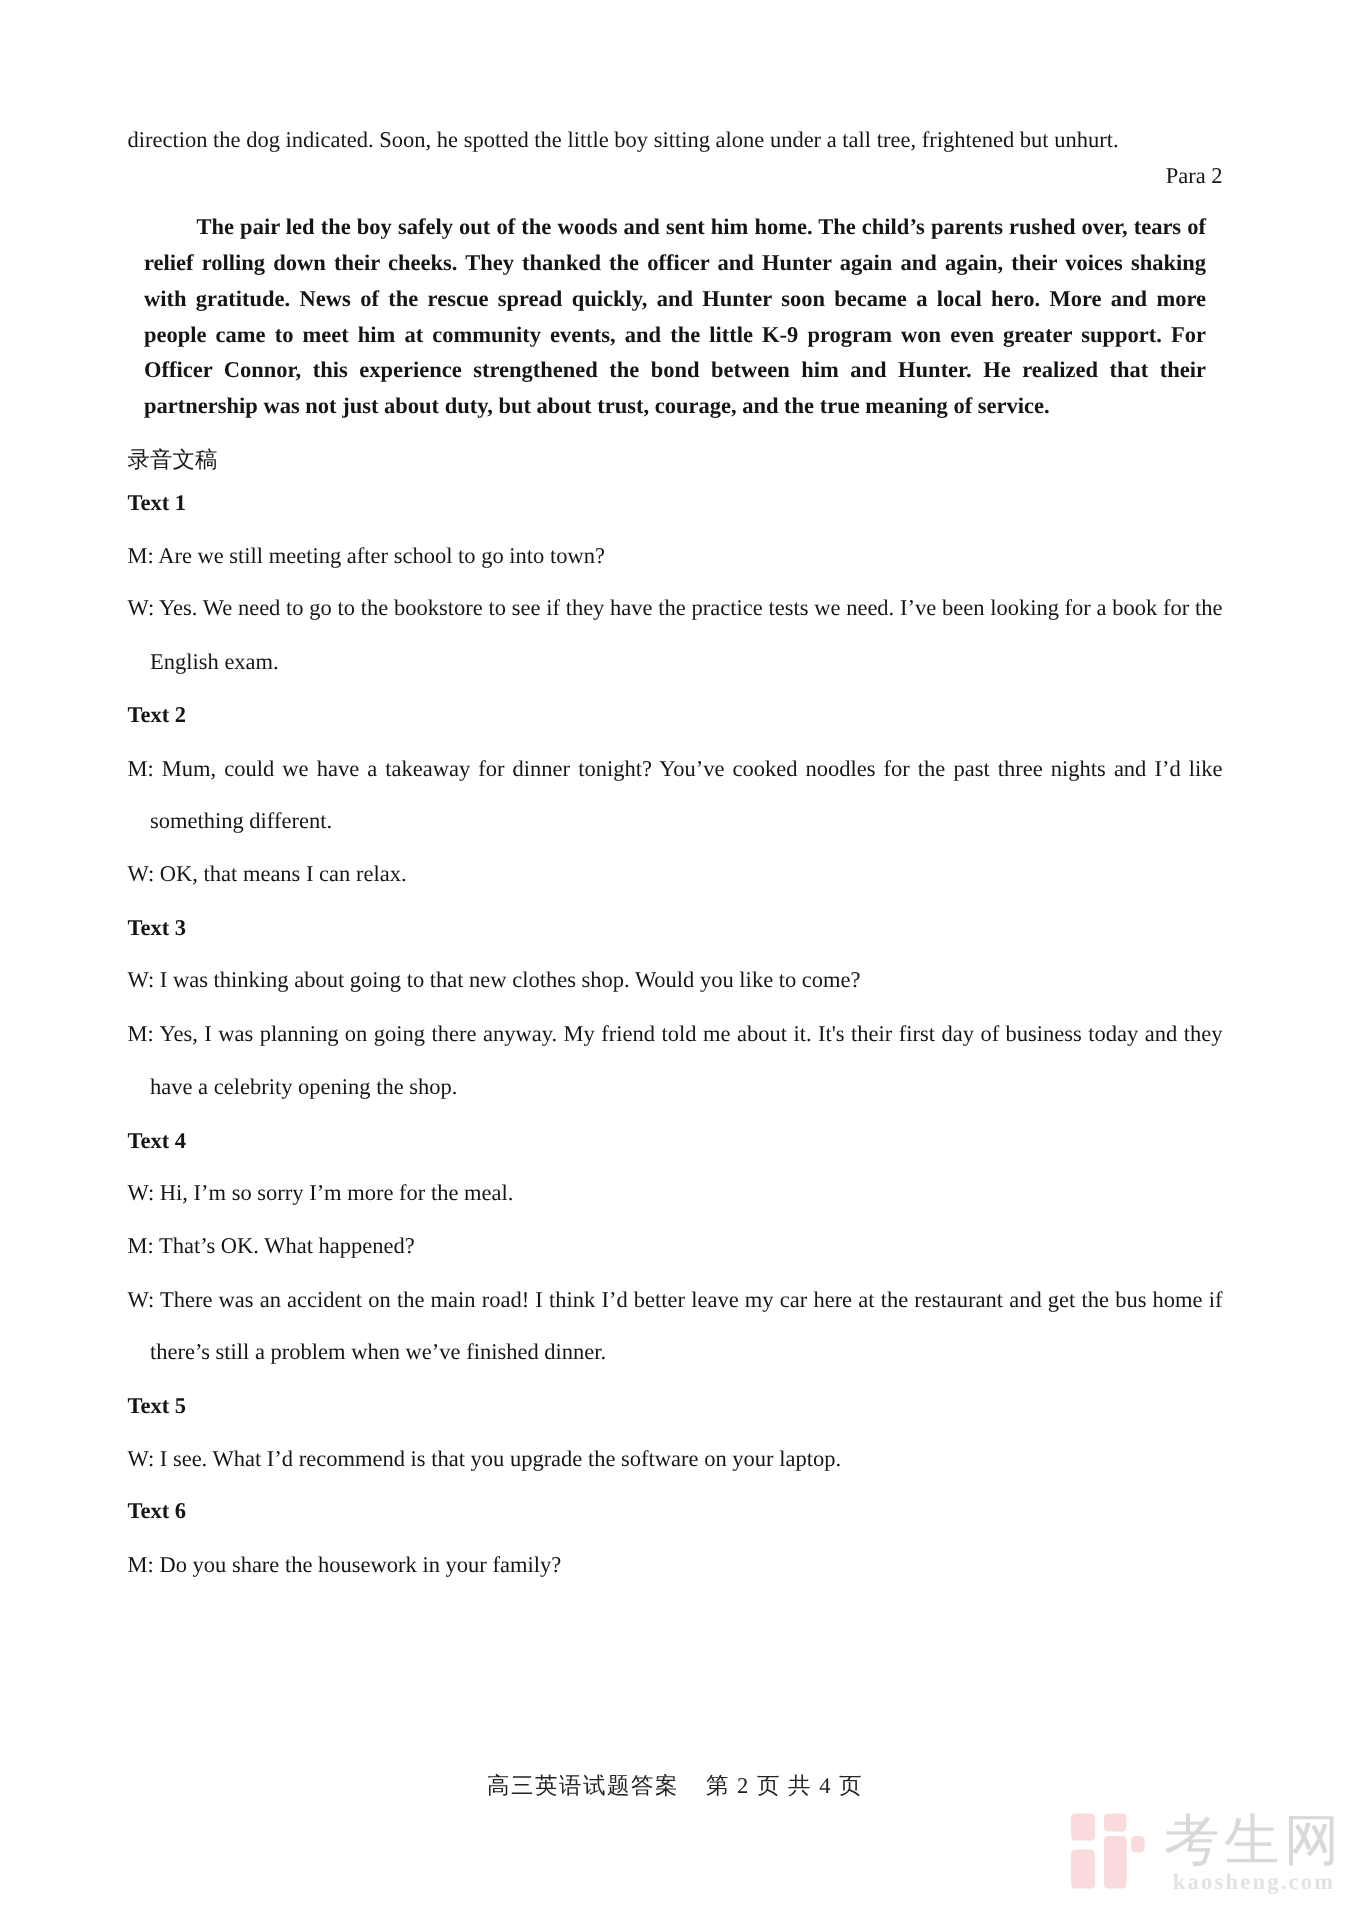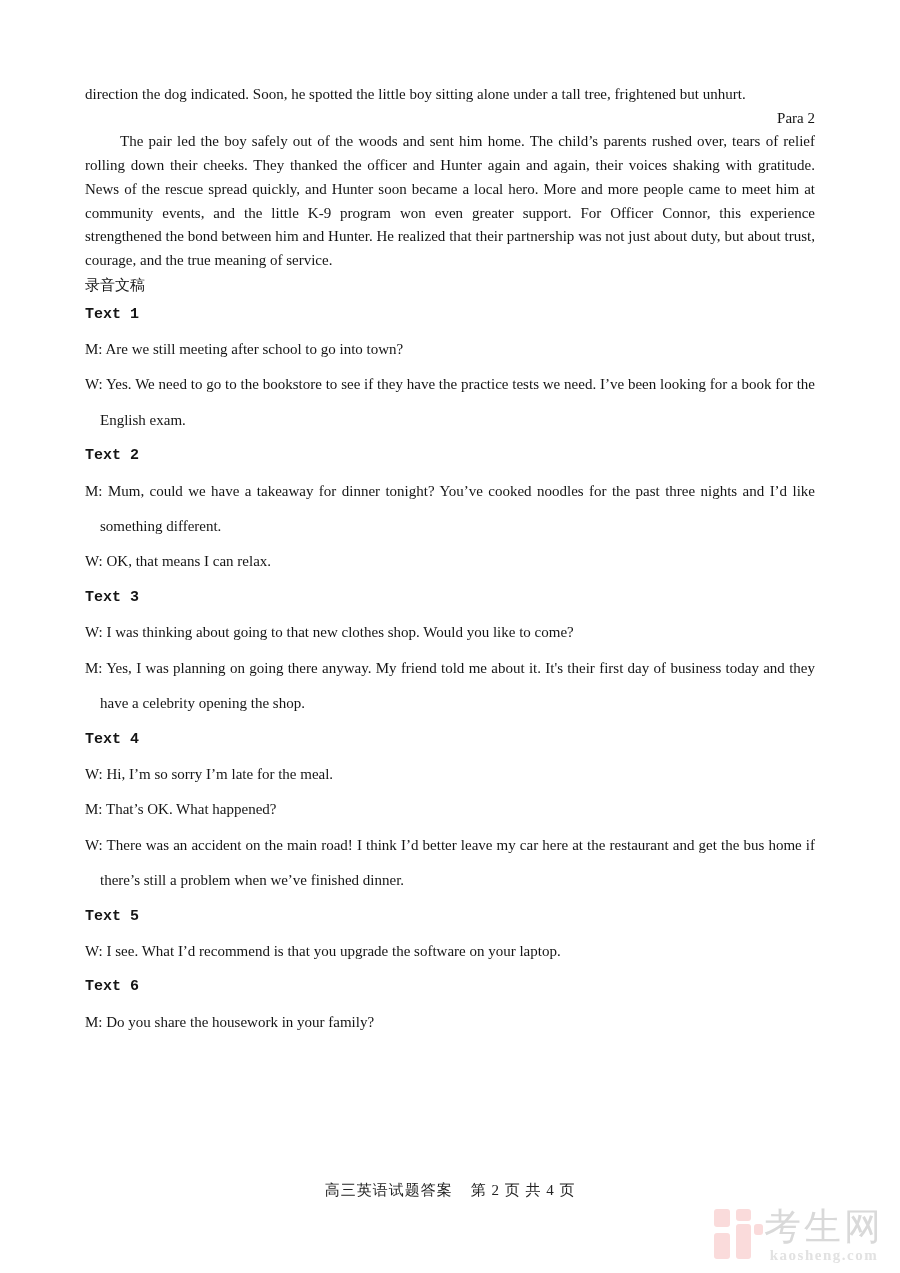--- a/index.html
+++ b/index.html
@@ -16,30 +16,31 @@
     position: absolute;
     left: 85px; top: 83px;
     width: 730px;
     font-size: 15px;
   }
 
   
   .story-fragment { line-height: 23.7px; }
   .para-label     { line-height: 23.7px; text-align: right; }
   .story-para {
-    margin: 0;
+    margin: 11px;
     line-height: 23.7px;
     text-align: justify;
     text-indent: 35px;
+    font-weight: bold;
   }
 
   
   .transcript-heading { line-height: 24px; }
   .tblock { }
-  .tlabel { font-weight: 700; line-height: 35.4px; font-family: Liberation Mono, monospace; }
+  .tlabel { font-weight: 700; line-height: 35.4px; }
   .utt {
     line-height: 35.4px;
     text-align: justify;
     padding-left: 15px;
     text-indent: -15px;
   }
   .utt.no-hang { padding-left: 0; text-indent: 0; }
 
   
   .footer {
@@ -60,21 +61,21 @@
     display: flex;
     align-items: flex-start;
   }
   .wm-logo { position: relative; width: 50px; height: 54px; }
   .wm-logo .blk { position: absolute; border-radius: 3px; }
   .blk-1 { left: 0;    top: 1px;  width: 16px; height: 18px; }
   .blk-2 { left: 22px; top: 1px;  width: 15px; height: 12px; }
   .blk-3 { left: 0;    top: 25px; width: 16px; height: 26px; }
   .blk-4 { left: 22px; top: 16px; width: 15px; height: 35px; }
   .blk-5 { left: 40px; top: 16px; width: 9px;  height: 11px; }
-  .wm-text { }
+  .wm-text { margin-left: 12px; }
   .wm-brand {
     font-family: "Liberation Sans", sans-serif;
     font-size: 37px; line-height: 38px;
     letter-spacing: 3px;
   }
   .wm-site {
     font-family: Liberation Serif, serif;
     font-size: 15px; font-weight: 700;
     letter-spacing: 1.5px;
     margin-top: 1px;
@@ -105,21 +106,21 @@
   </div>
 
   <div class="tblock">
     <div class="tlabel">Text 3</div>
     <div class="utt">W: I was thinking about going to that new clothes shop. Would you like to come?</div>
     <div class="utt">M: Yes, I was planning on going there anyway. My friend told me about it. It's their first day of business today and they have a celebrity opening the shop.</div>
   </div>
 
   <div class="tblock">
     <div class="tlabel">Text 4</div>
-    <div class="utt">W: Hi, I’m so sorry I’m late for the meal.</div>
+    <div class="utt">W: Hi, I’m so sorry I’m more for the meal.</div>
     <div class="utt">M: That’s OK. What happened?</div>
     <div class="utt">W: There was an accident on the main road! I think I’d better leave my car here at the restaurant and get the bus home if there’s still a problem when we’ve finished dinner.</div>
   </div>
 
   <div class="tblock">
     <div class="tlabel">Text 5</div>
     <div class="utt">W: I see. What I’d recommend is that you upgrade the software on your laptop.</div>
   </div>
 
   <div class="tblock">

